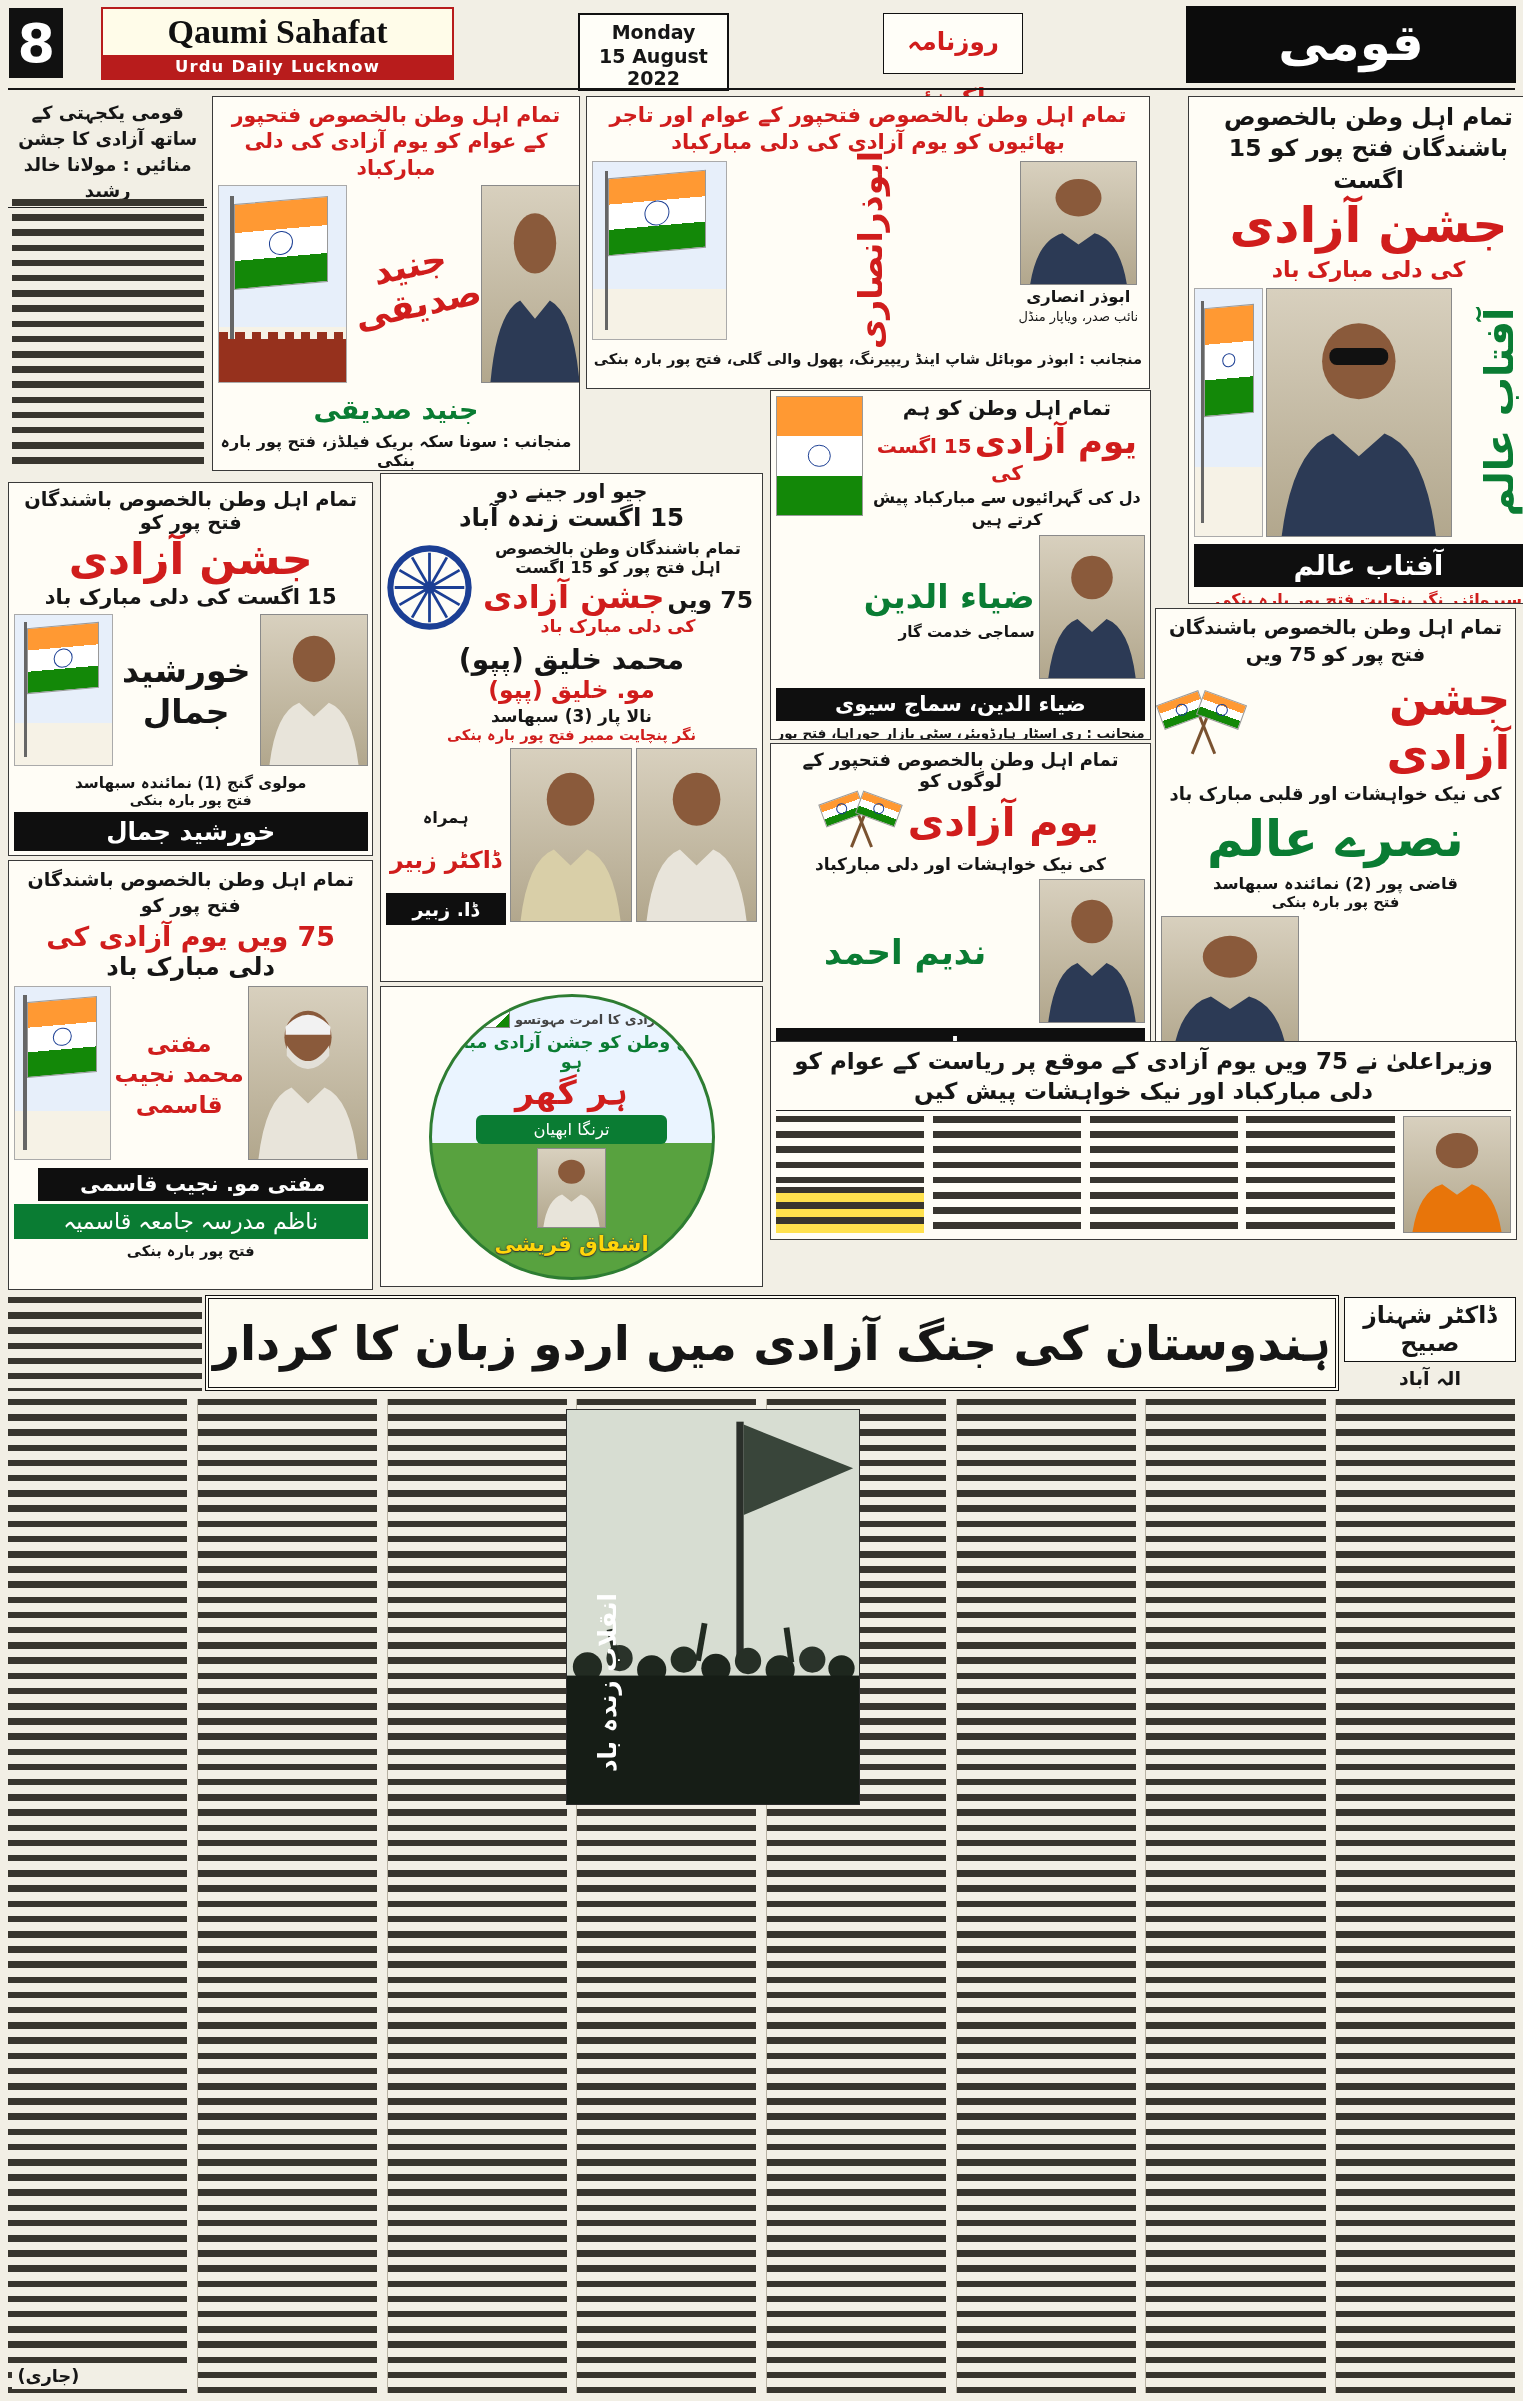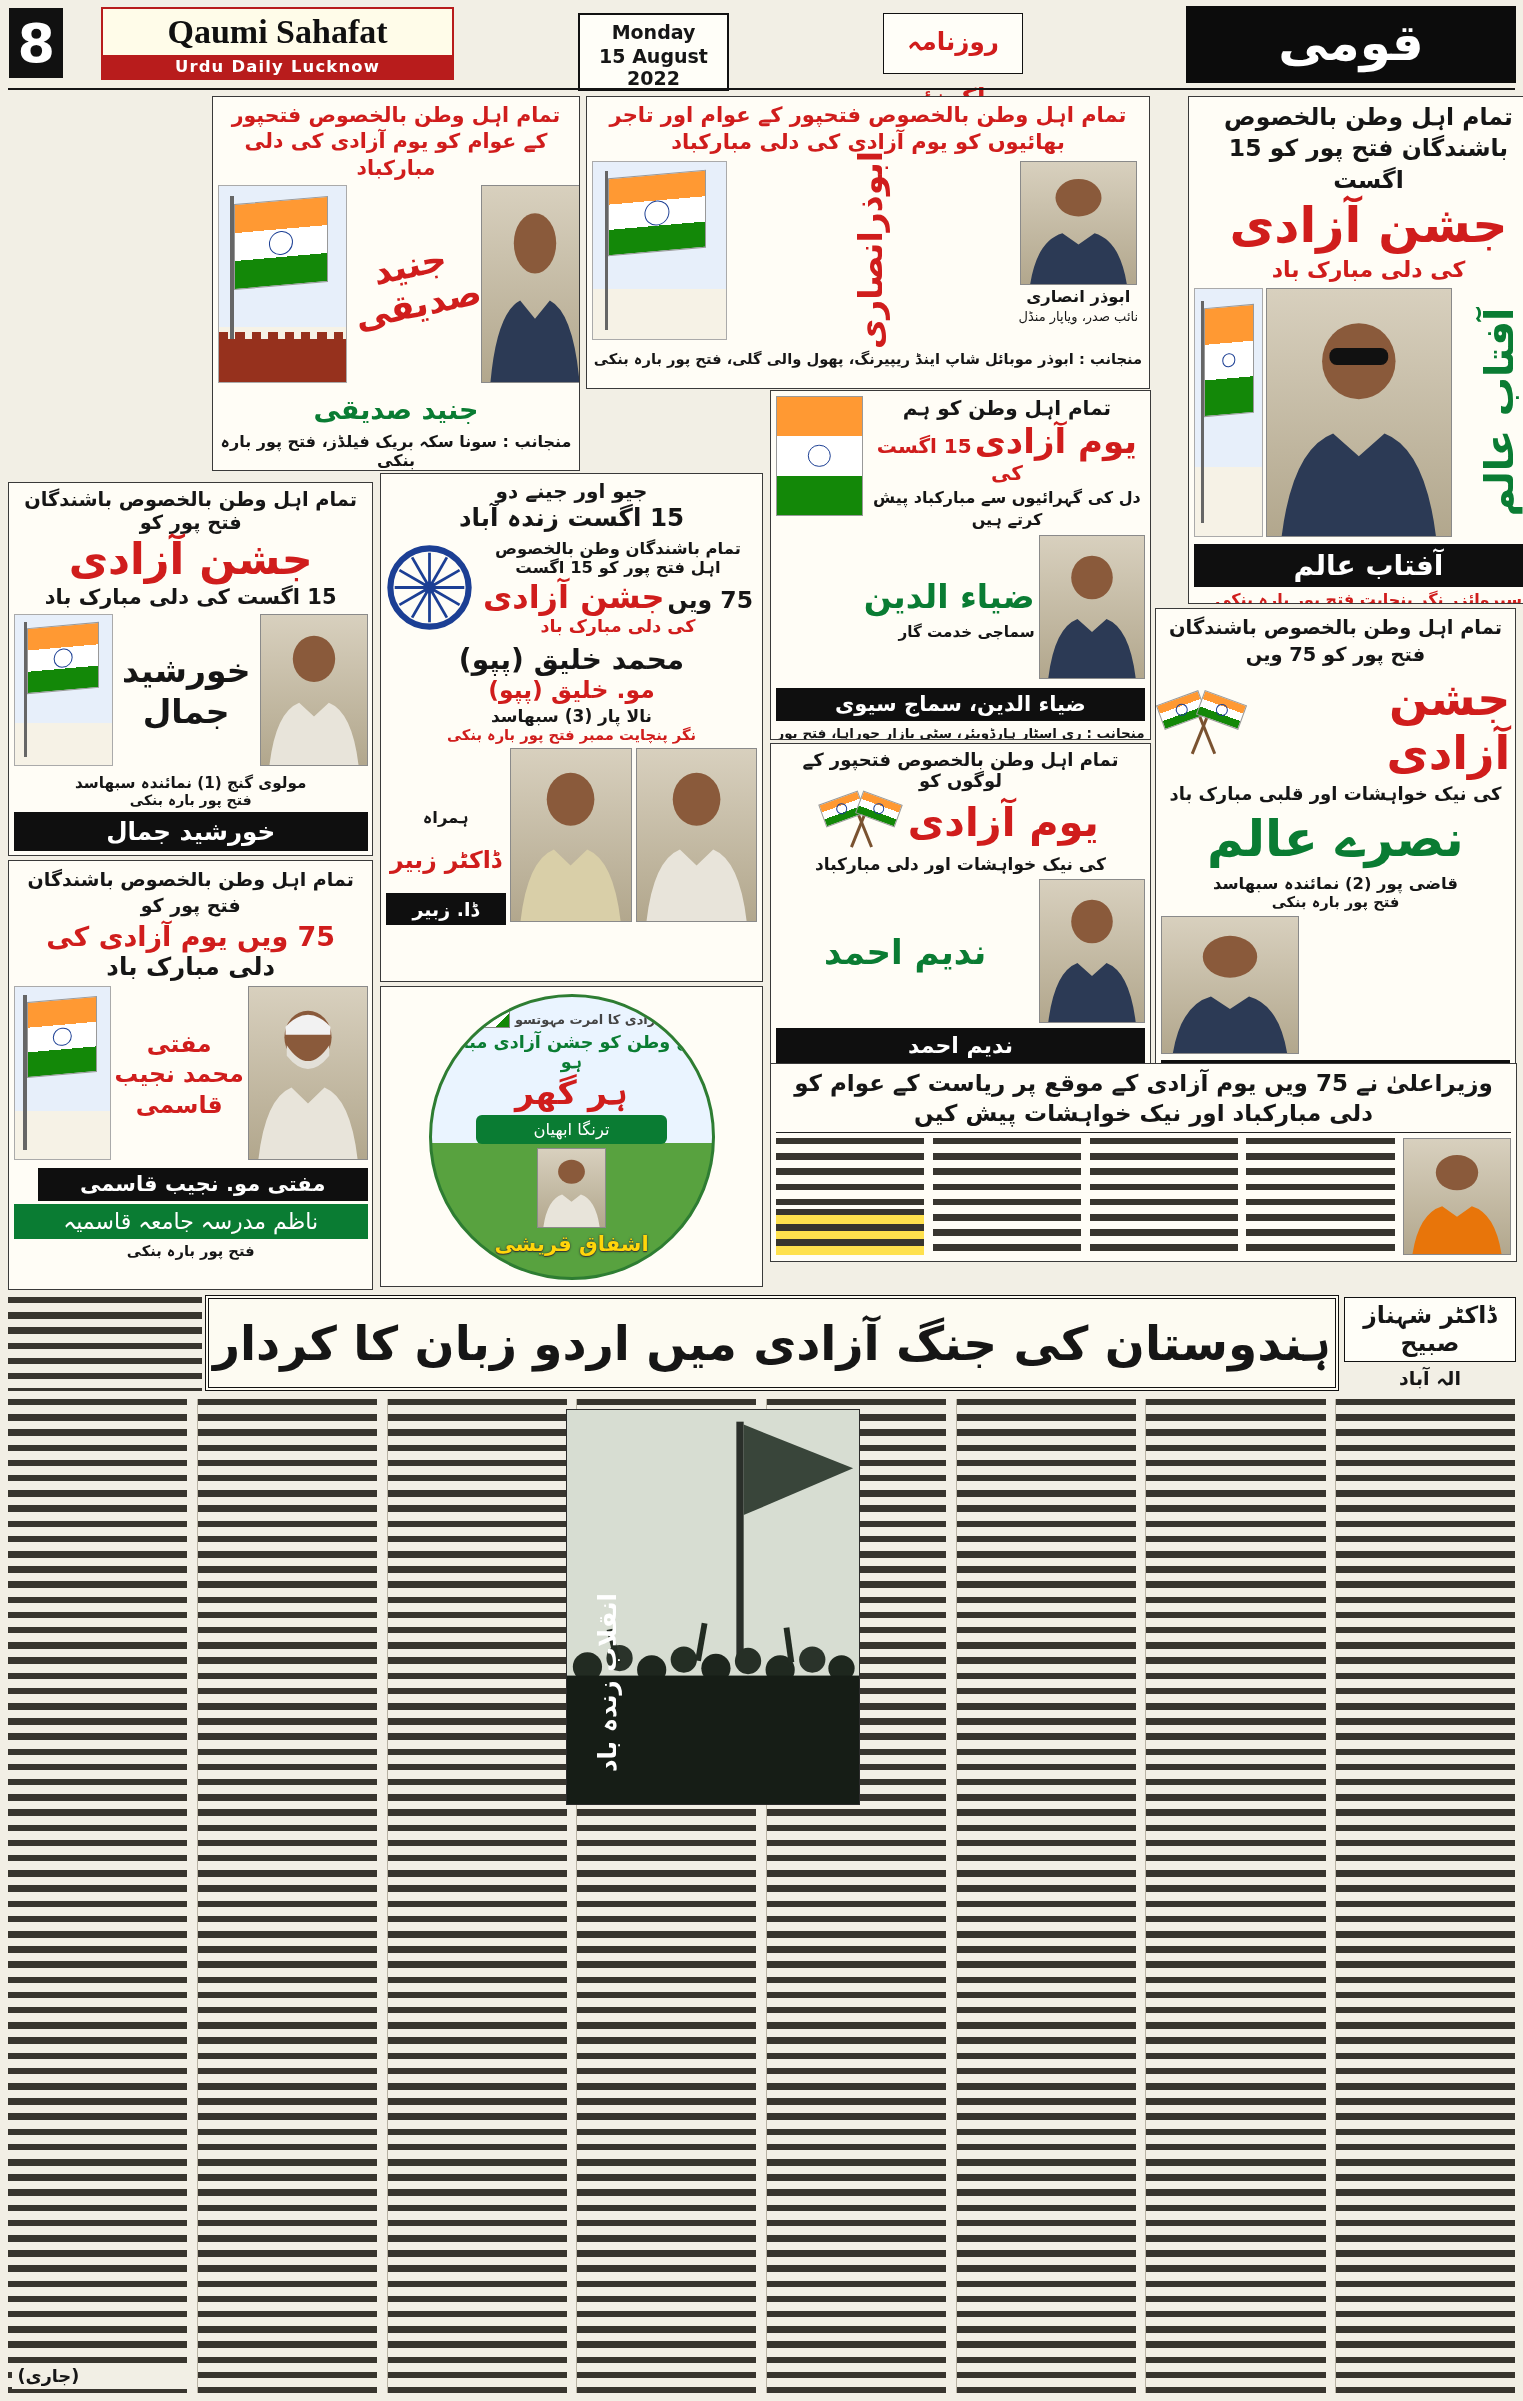--- a/index.html
+++ b/index.html
@@ -93,20 +93,24 @@
     </div>
     <div class="abs datebox c" style="left:578px;top:13px;width:151px;height:78px;">
       <div class="b" style="font-size:19px;">Monday</div>
       <div class="b" style="font-size:19px;margin-top:2.3px;">15 August  2022</div>
     </div>
     <div class="abs urdubox rtl c red b" style="left:883px;top:13px;width:140px;height:61px;font-size:24.6px;line-height:56px;">روزنامہ لکھنؤ</div>
     <div class="abs mh-ur rtl c" style="left:1186px;top:5.9px;width:330px;height:77px;font-size:50px;line-height:75px;">قومی صحافت</div>
     <div class="abs" style="left:8.2px;top:88px;width:1507px;height:0;border-top:2.3px solid #151515;"></div>
   </header>
 
+  <section class="abs" style="left:8.2px;top:96px;width:199px;height:375px;">
+    <h2 class="rtl b c" style="font-size:18px;line-height:1.45;padding:3.5px 2.3px;border-bottom:1.8px solid #222;">قومی یکجہتی کے ساتھ آزادی کا جشن منائیں : مولانا خالد رشید</h2>
+    <div class="text-sim" style="position:absolute;left:3.5px;right:3.5px;top:103px;bottom:4.7px;"></div>
+  </section>
 
   <section class="abs ad" style="left:212px;top:96px;width:368px;height:375px;padding:4.7px;">
     <div class="rtl b red c" style="font-size:20.5px;line-height:1.3;">تمام اہل وطن بالخصوص فتحپور کے عوام کو یوم آزادی کی دلی مبارکباد</div>
     <div class="row" style="height:201px;margin-top:3.5px;gap:3.5px;">
       <div class="flagpic" style="width:129px;height:198px;">
         <i class="pole"></i>
           <div class="indiaflag"></div>
           <div class="fort"></div>
       </div>
       <div style="flex:1;display:flex;align-items:center;justify-content:center;">
@@ -405,21 +409,21 @@
               <path class="beard" d="M32 44 Q50 68 68 44 L68 52 Q50 72 32 52 Z"></path>
               <rect class="glasses" x="34" y="31" width="32" height="9" rx="4"></rect>
               <path class="bodyshape" d="M8 130 Q14 84 36 76 L50 88 L64 76 Q86 84 92 130 Z"></path>
             </svg>
         </div>
       </div>
       <div class="rtl b c" style="font-size:21px;color:#ffd60a;text-shadow:0 0 2.3px #333,0 1.2px 1.2px #333;margin-top:3.5px;">اشفاق قریشی</div>
     </div>
   </section>
 
-  <section class="abs ad" style="left:770px;top:1063px;width:747px;height:199px;padding:4.7px;">
+  <section class="abs ad" style="left:770px;top:1041px;width:747px;height:199px;padding:4.7px;">
     <h3 class="rtl b c" style="font-size:23px;line-height:1.3;border-bottom:1.8px solid #222;padding-bottom:3.5px;">وزیراعلیٰ نے 75 ویں یوم آزادی کے موقع پر ریاست کے عوام کو دلی مبارکباد اور نیک خواہشات پیش کیں</h3>
     <div class="row" style="height:117px;margin-top:4.7px;gap:8.2px;flex-direction:row-reverse;">
       <div class="photo saffron" style="width:108px;height:117px;">
         <svg viewBox="0 0 100 130" preserveAspectRatio="none">
             <circle class="head" cx="50" cy="38" r="20"></circle>
             <path class="cap" d="M31 30 Q50 12 69 30 L69 36 L31 36 Z"></path>
             <path class="beard" d="M32 44 Q50 68 68 44 L68 52 Q50 72 32 52 Z"></path>
             <rect class="glasses" x="34" y="31" width="32" height="9" rx="4"></rect>
             <path class="bodyshape" d="M8 130 Q14 84 36 76 L50 88 L64 76 Q86 84 92 130 Z"></path>
           </svg>

